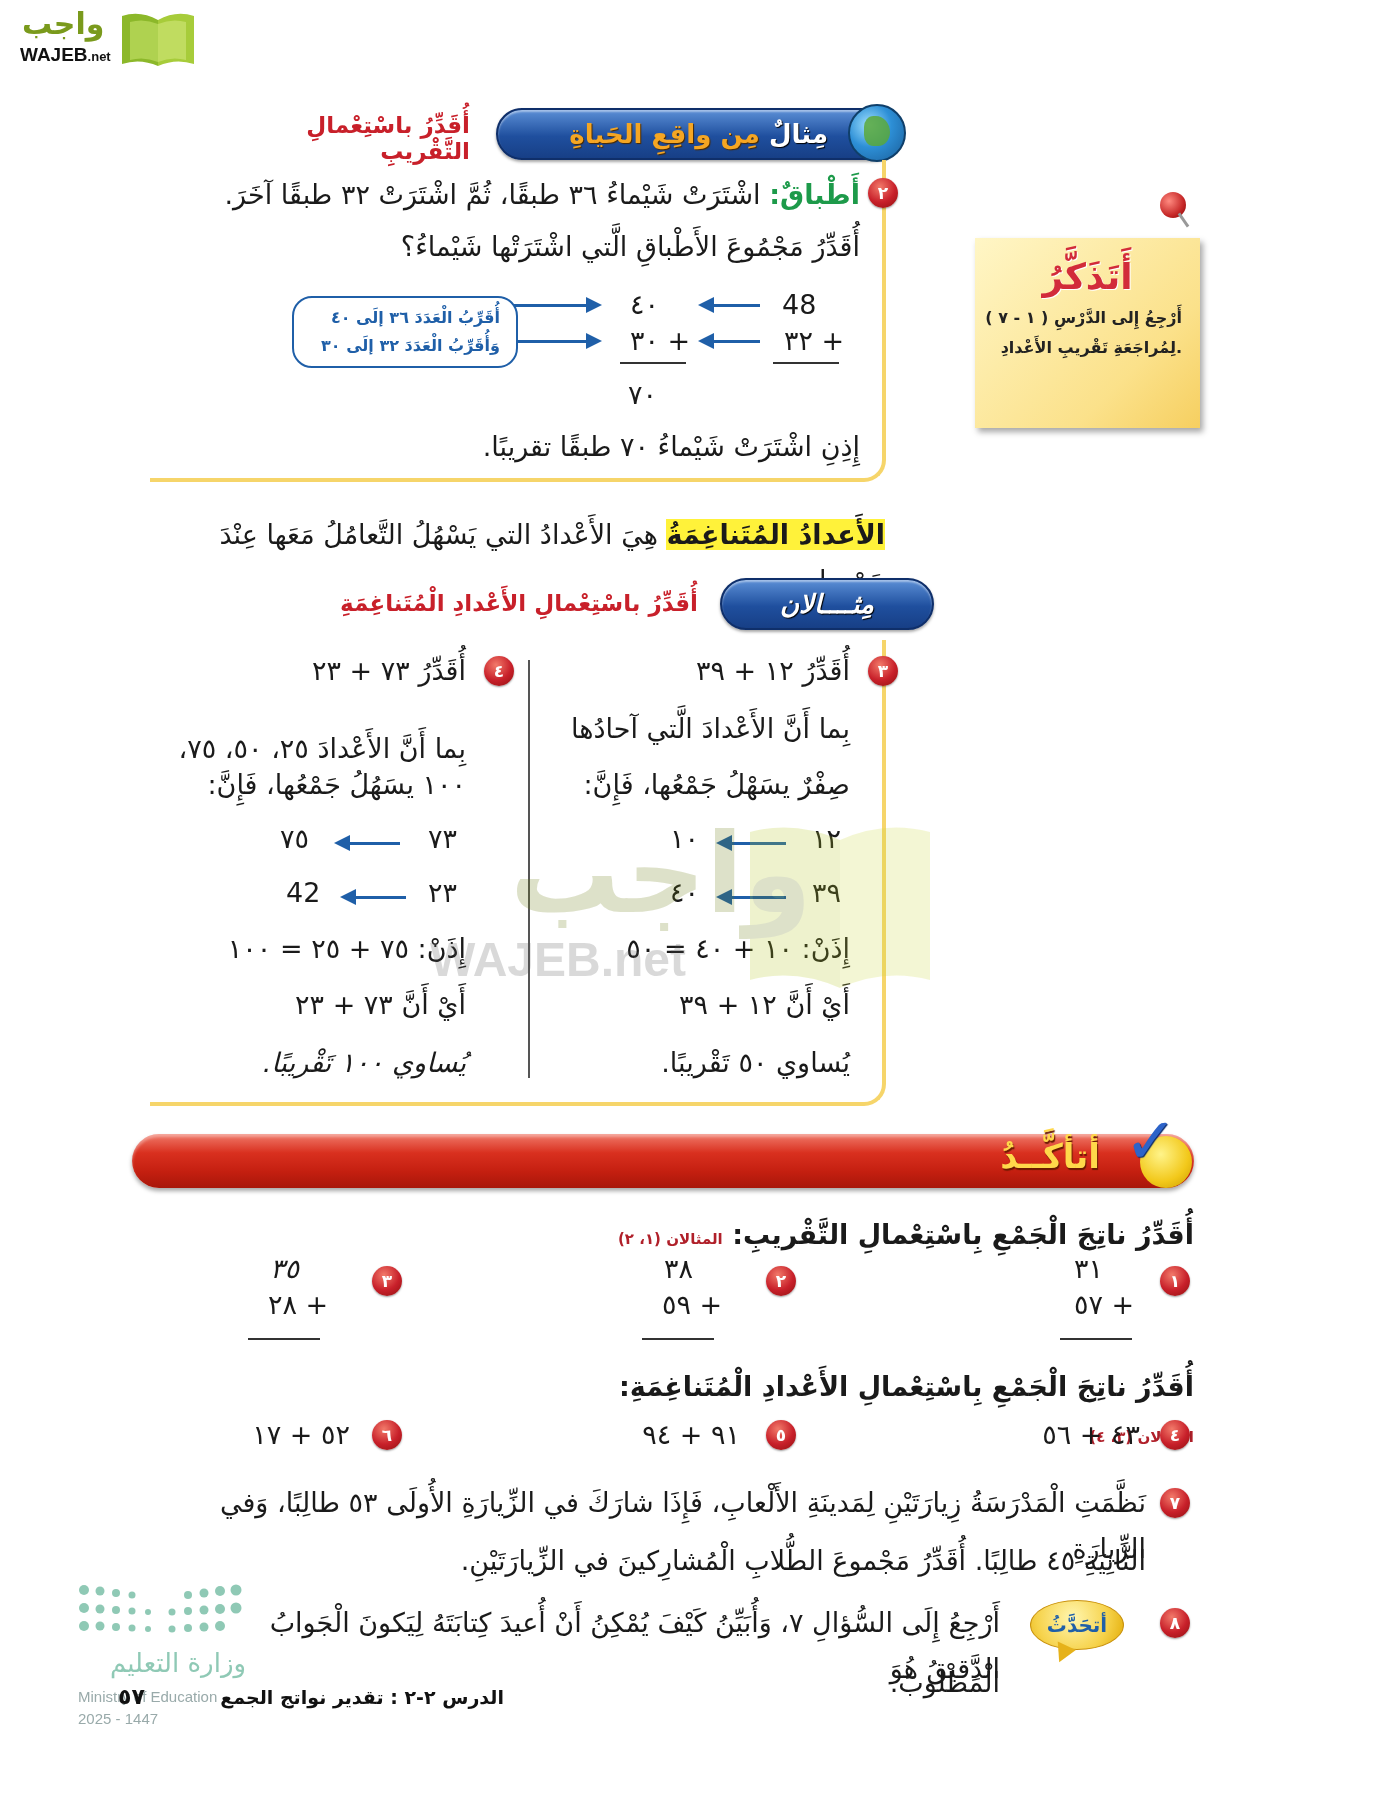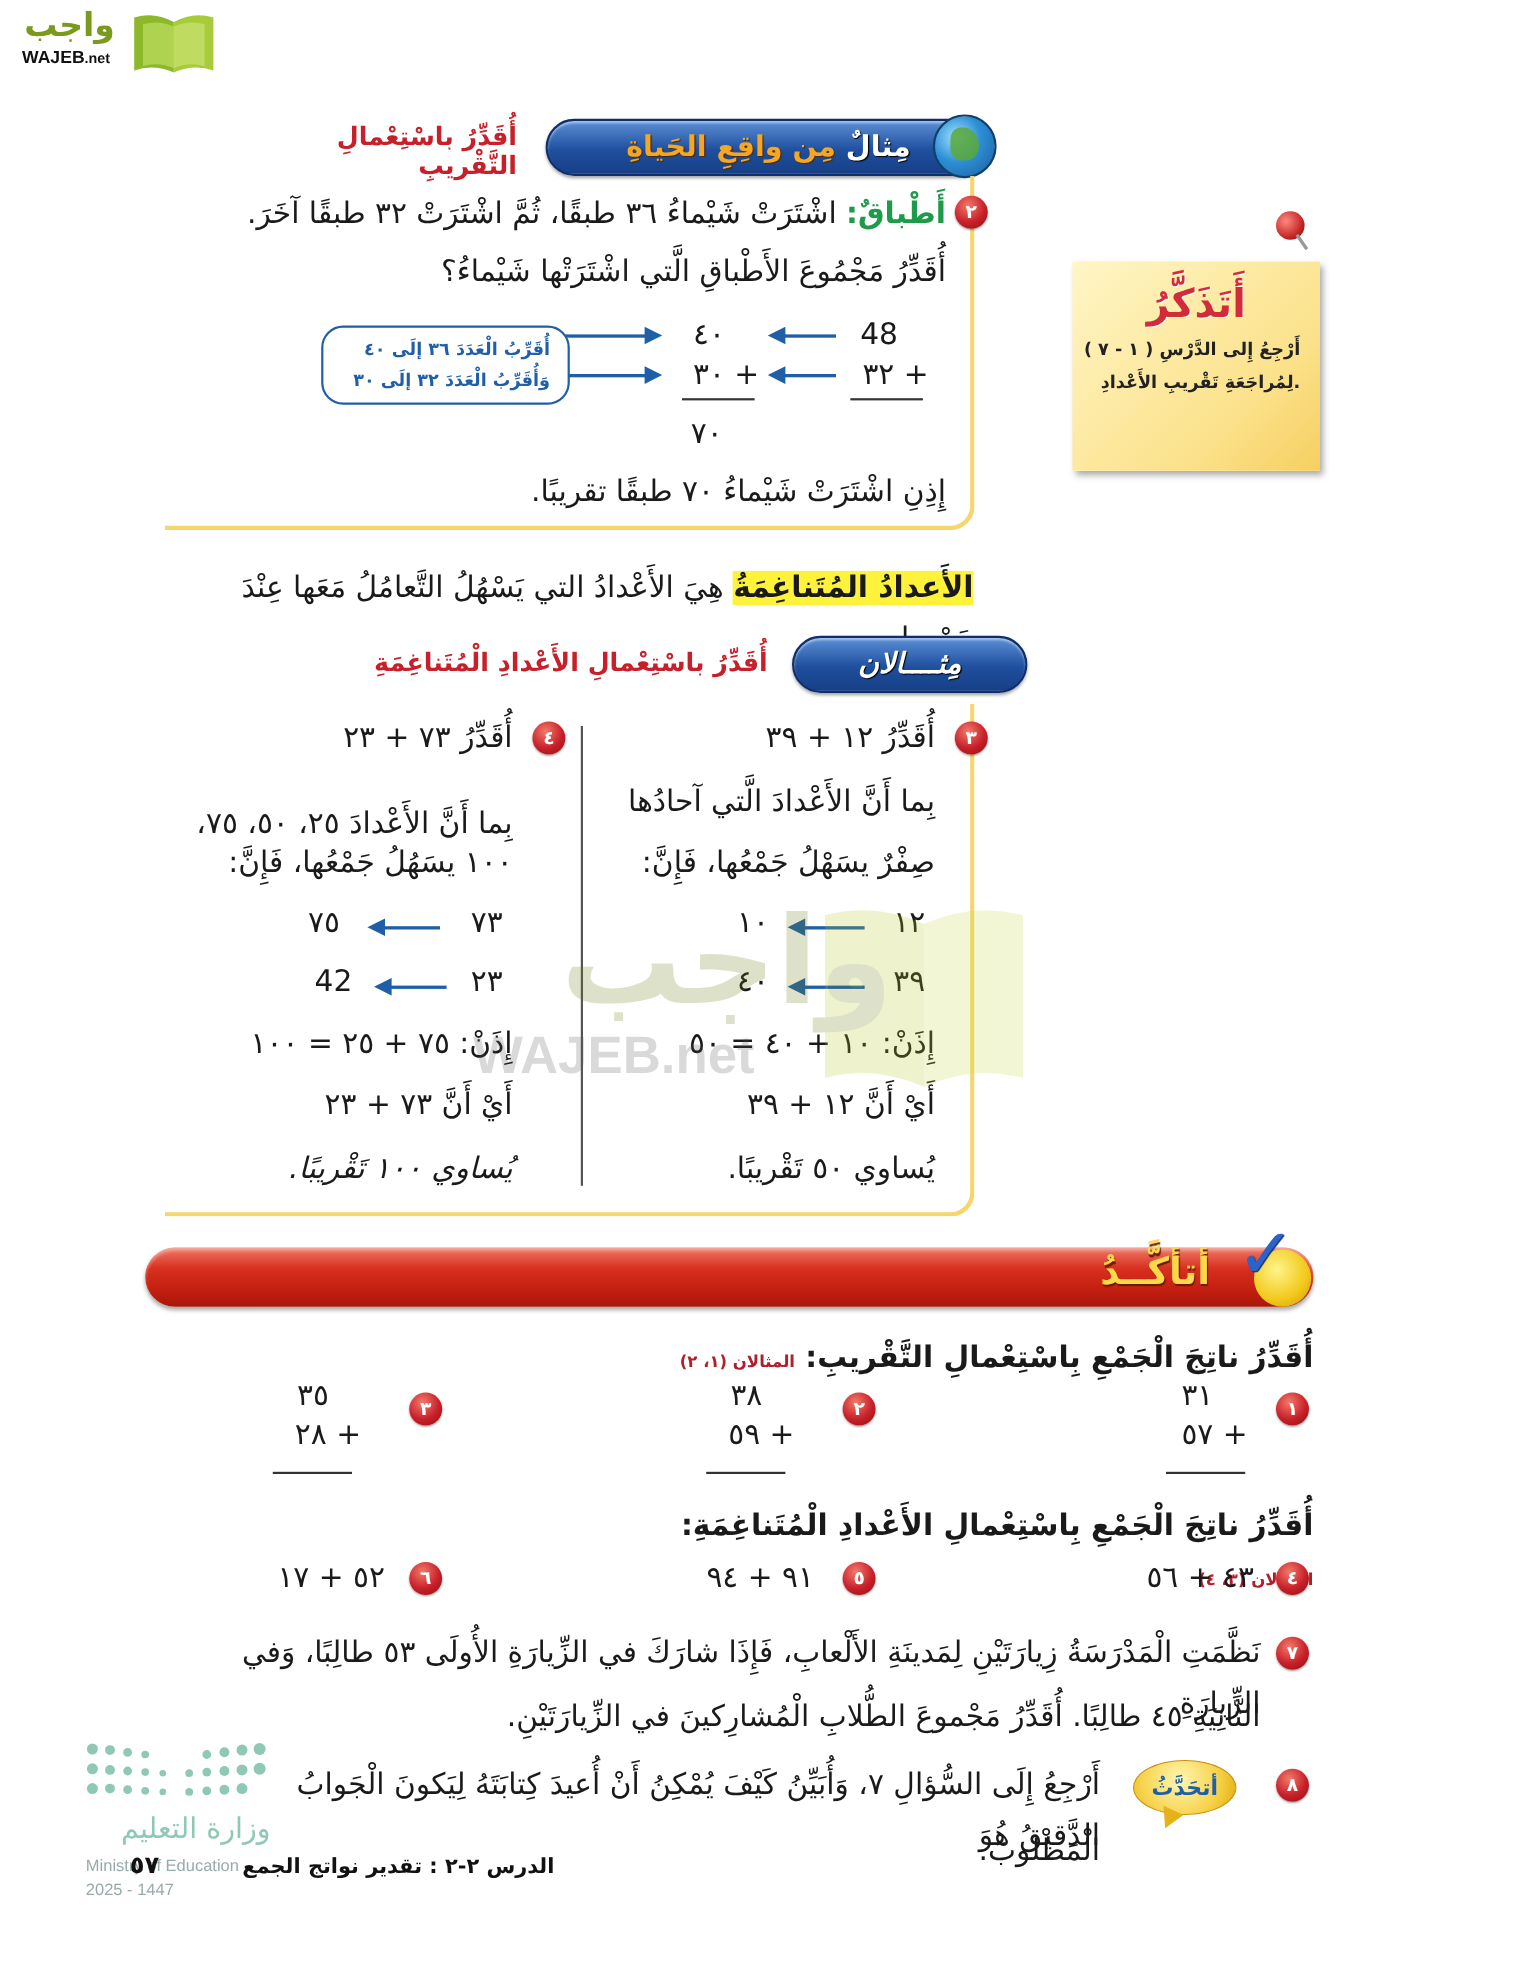--- a/index.html
+++ b/index.html
@@ -95,21 +95,21 @@
   .footer-lesson { font-size: 19px; font-weight: bold; color: #111; }
   .page-num { font-size: 22px; font-weight: bold; color: #111; }
 
   .watermark { opacity: 0.22; }
 </style>
 </head>
 <body>
 
 <div class="abs logo">
   <div class="ar">واجب</div>
-  <div class="en"><span style="font-size:16px">WAJEB</span><span>.net</span></div>
+  <div class="en"><span style="font-size:19px">WAJEB</span><span>.net</span></div>
   <svg class="book" viewBox="0 0 80 58">
     <path d="M40 10 Q22 0 4 6 L4 54 Q22 48 40 56 Z" fill="#8cb82a"></path>
     <path d="M40 10 Q58 0 76 6 L76 54 Q58 48 40 56 Z" fill="#a7cc3a"></path>
     <path d="M40 14 Q26 8 12 12 L12 50 Q26 46 40 52 Z" fill="#b8d85a" opacity="0.8"></path>
     <path d="M40 14 Q54 8 68 12 L68 50 Q54 46 40 52 Z" fill="#c7e06a" opacity="0.8"></path>
   </svg>
 </div>
 
 <div class="abs pill" style="left:496px; top:108px; width:400px;">
   <div class="pill-text rtl" style="padding-right:70px;">
@@ -222,21 +222,21 @@
 <div class="abs txt" style="left:1074px; top:1246px;">٣١</div>
 <div class="abs txt" style="left:1074px; top:1282px;">٥٧ +</div>
 <div class="abs uline" style="left:1060px; top:1338px; width:72px;"></div>
 
 <div class="abs badge" style="left:766px; top:1266px;">٢</div>
 <div class="abs txt" style="left:664px; top:1246px;">٣٨</div>
 <div class="abs txt" style="left:662px; top:1282px;">٥٩ +</div>
 <div class="abs uline" style="left:642px; top:1338px; width:72px;"></div>
 
 <div class="abs badge" style="left:372px; top:1266px;">٣</div>
-<div class="abs txt" style="left:270px; top:1246px;">٣٥</div>
+<div class="abs txt" style="left:270px; top:1246px;font-style:italic;">٣٥</div>
 <div class="abs txt" style="left:268px; top:1282px;">٢٨ +</div>
 <div class="abs uline" style="left:248px; top:1338px; width:72px;"></div>
 
 <div class="abs txt rtl" style="left:560px; top:1364px; width:634px; font-weight:bold;">
   <span>أُقَدِّرُ ناتِجَ الْجَمْعِ بِاسْتِعْمالِ الأَعْدادِ الْمُتَناغِمَةِ:</span>
   <span class="ref">المثالان (٣، ٤)</span>
 </div>
 
 <div class="abs badge" style="left:1160px; top:1420px;">٤</div>
 <div class="abs txt rtl" style="left:1000px; top:1412px; width:140px;">٤٣ + ٥٦</div>

